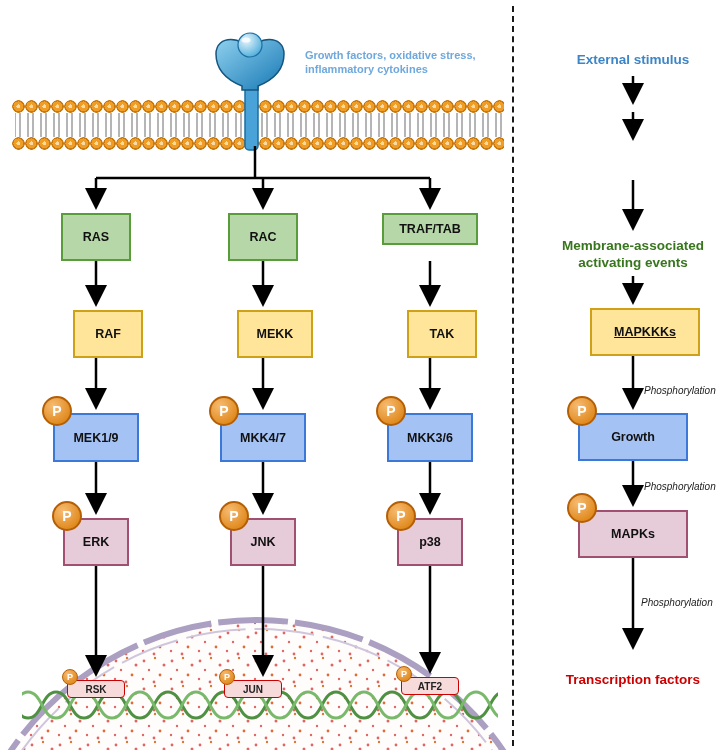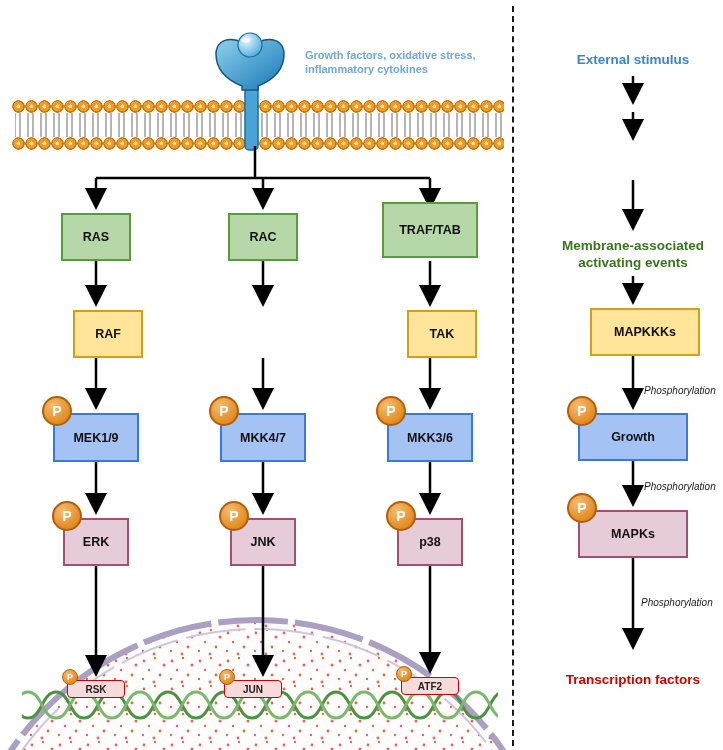--- a/index.html
+++ b/index.html
@@ -138,55 +138,56 @@
   <div class="node pink" style="left:63px;top:518px;width:66px;height:48px;">
     <span class="pcircle pbig">P</span>
     <span>ERK</span>
   </div>
   <div class="tfnode" style="left:67px;top:680px;width:58px;height:18px;">
     <span class="pcircle psmall">P</span>
     <span>RSK</span>
   </div>
 
   <div class="node green" style="left:228px;top:213px;width:70px;height:48px;">RAC</div>
+  <div class="node yellow" style="left:225px;top:310px;width:76px;height:48px;">MEKK</div>
   <div class="node blue" style="left:220px;top:413px;width:86px;height:49px;">
     <span class="pcircle pbig">P</span>
     <span>MKK4/7</span>
   </div>
   <div class="node pink" style="left:230px;top:518px;width:66px;height:48px;">
     <span class="pcircle pbig">P</span>
     <span>JNK</span>
   </div>
   <div class="tfnode" style="left:224px;top:680px;width:58px;height:18px;">
     <span class="pcircle psmall">P</span>
     <span>JUN</span>
   </div>
 
-  <div class="node green" style="left:382px;top:202px;width:96px;height:56px;">TRAF/TAB</div>
+  <div class="node green" style="left:382px;top:213px;width:96px;height:32px;">TRAF/TAB</div>
   <div class="node yellow" style="left:395px;top:310px;width:70px;height:48px;">TAK</div>
   <div class="node blue" style="left:387px;top:413px;width:86px;height:49px;">
     <span class="pcircle pbig">P</span>
     <span>MKK3/6</span>
   </div>
   <div class="node pink" style="left:397px;top:518px;width:66px;height:48px;">
     <span class="pcircle pbig">P</span>
     <span>p38</span>
   </div>
   <div class="tfnode" style="left:401px;top:677px;width:58px;height:18px;">
     <span class="pcircle psmall">P</span>
     <span>ATF2</span>
   </div>
 
   <div class="sep"></div>
 
   <div class="rtitle" style="left:538px;top:52px;width:190px;color:#3d85c6;">External stimulus</div>
   <div class="rtitle" style="left:528px;top:238px;width:210px;color:#38761d;">Membrane-associated
 activating events</div>
 
-  <div class="node yellow" style="left:578px;top:308px;width:110px;height:48px;">MAPKKKs</div>
+  <div class="node yellow" style="left:578px;top:308px;width:110px;height:48px;text-decoration:underline;">MAPKKKs</div>
   <div class="phos" style="left:644px;top:385px;">Phosphorylation</div>
 
   <div class="node blue" style="left:578px;top:413px;width:110px;height:48px;">
     <span class="pcircle pbig">P</span>
     <span>Growth</span>
   </div>
   <div class="phos" style="left:644px;top:481px;">Phosphorylation</div>
 
   <div class="node pink" style="left:578px;top:510px;width:110px;height:48px;">
     <span class="pcircle pbig">P</span>

